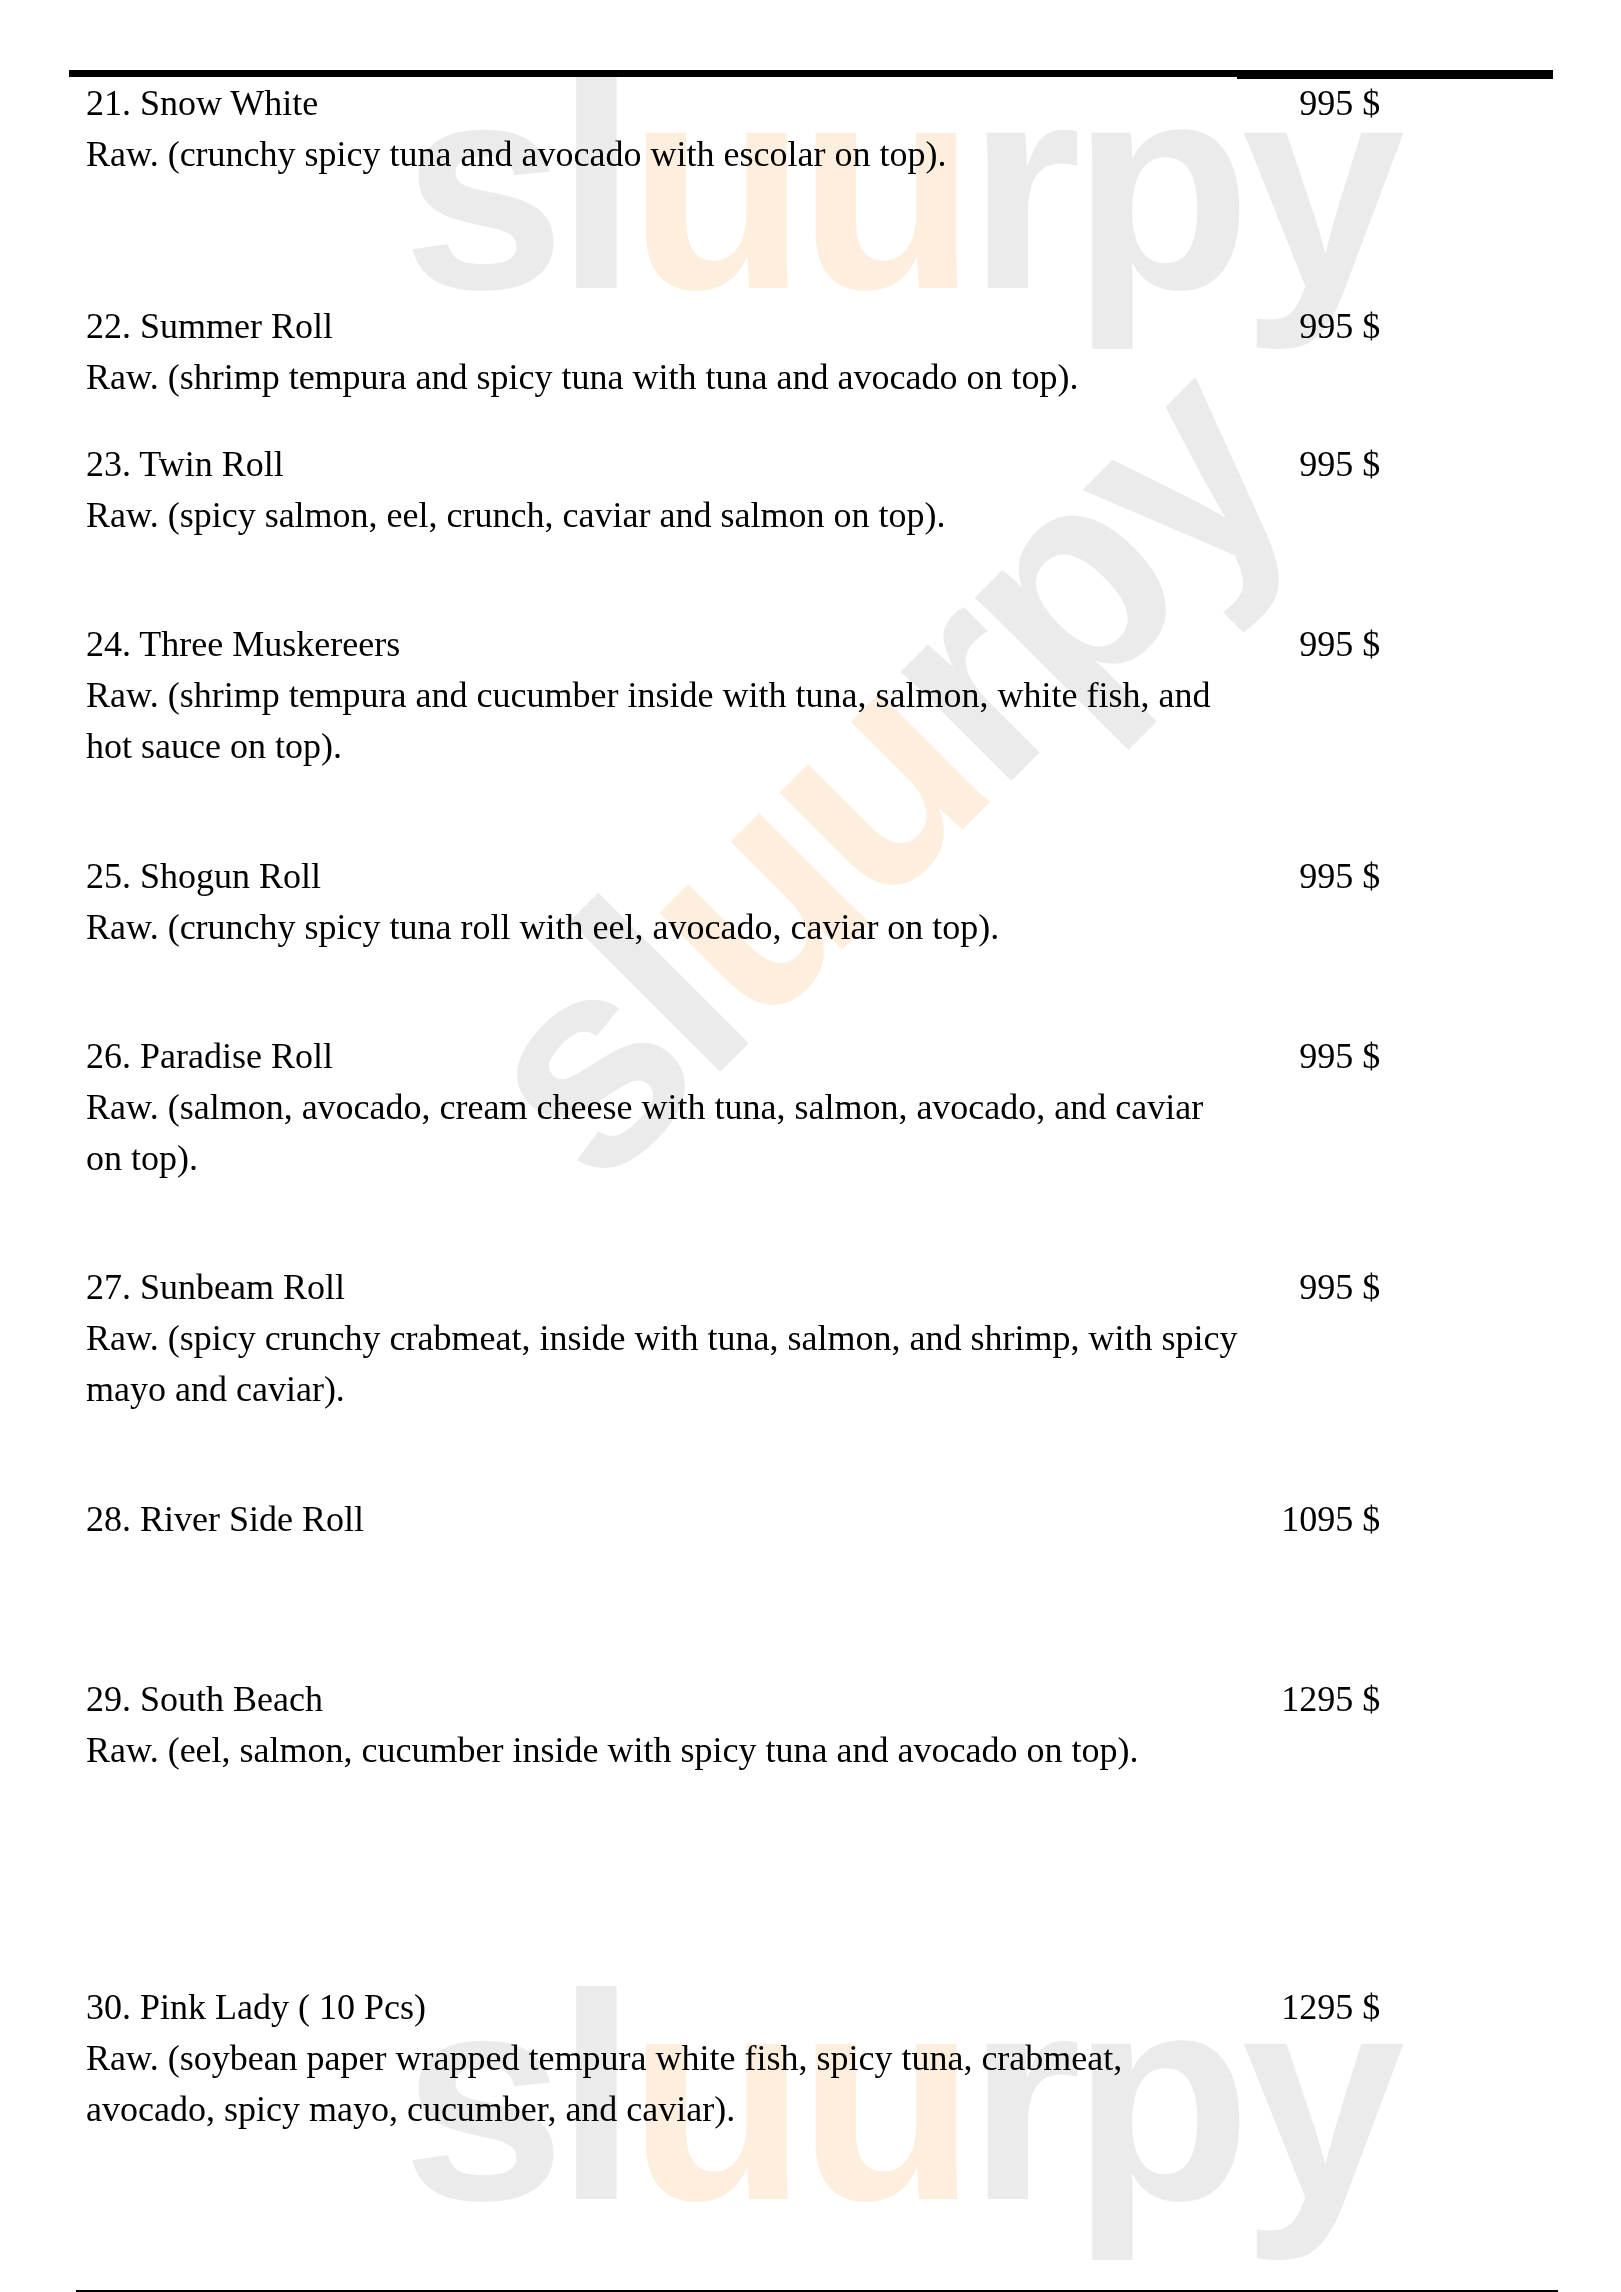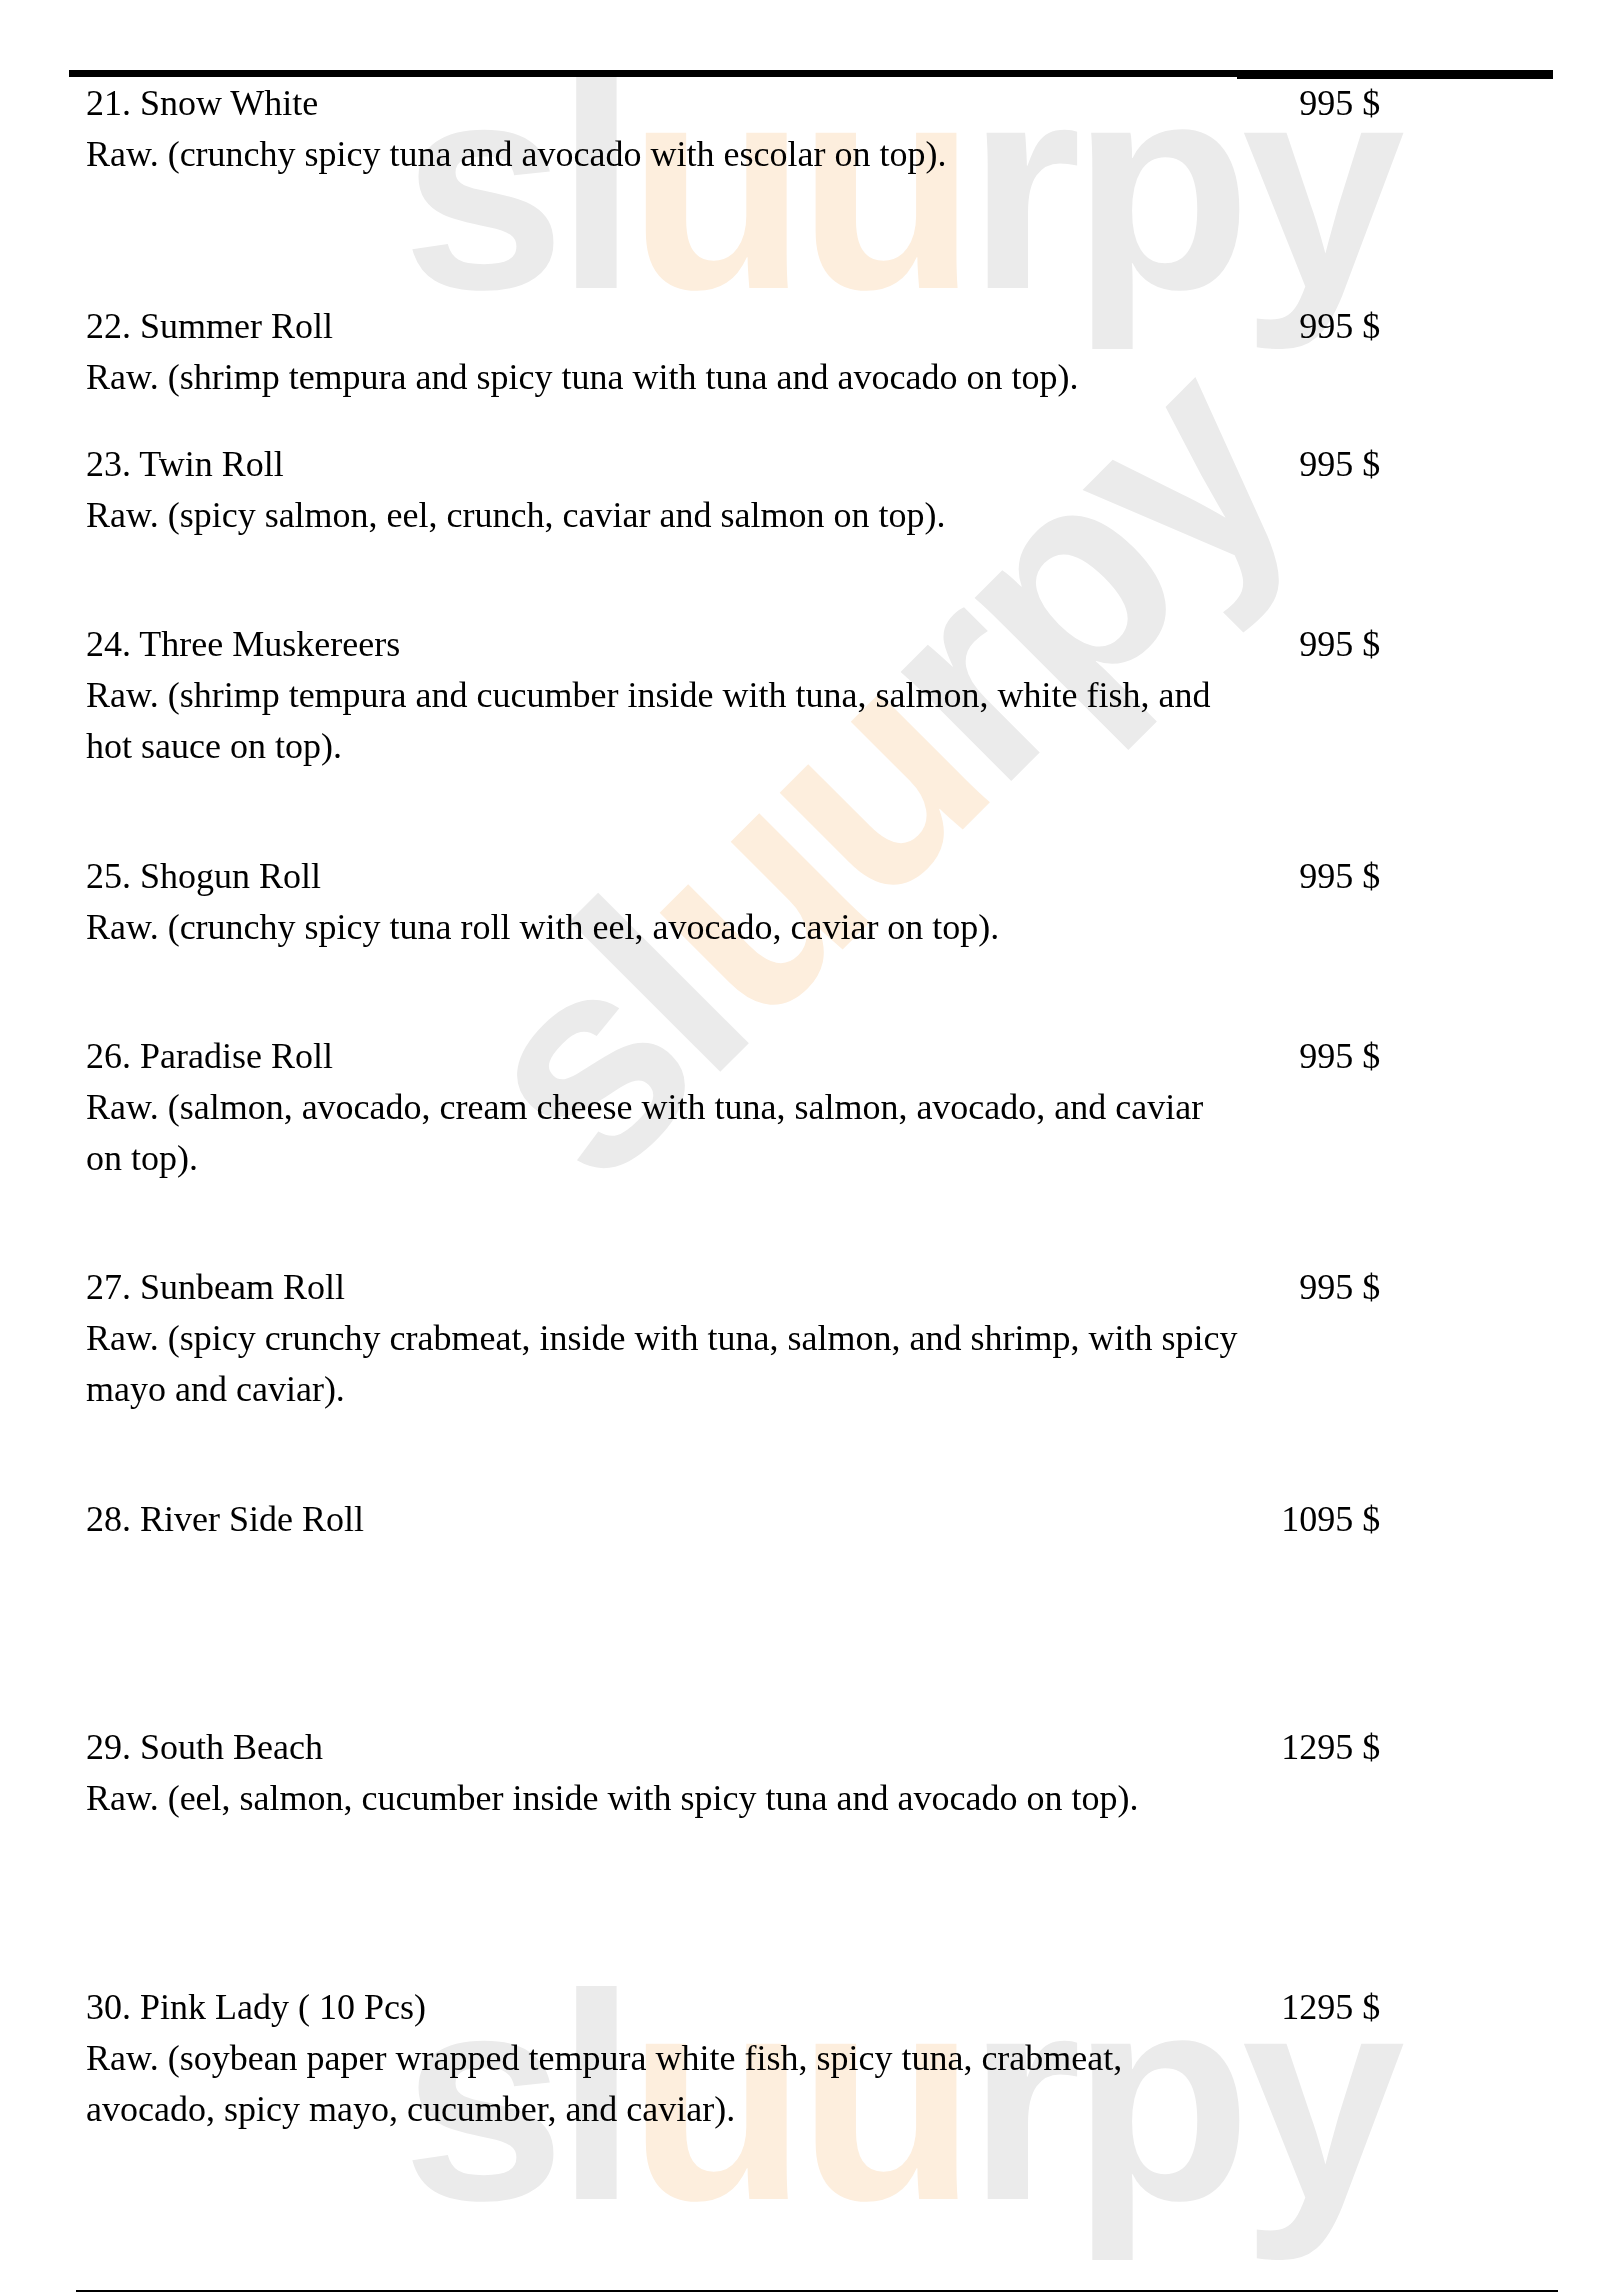--- a/index.html
+++ b/index.html
@@ -66,21 +66,21 @@
 </div>
 <div class="item" style="top:1262px;">
   <div class="title">27. Sunbeam Roll</div>
   <div class="price">995 $</div>
   <div class="desc">Raw. (spicy crunchy crabmeat, inside with tuna, salmon, and shrimp, with spicy mayo and caviar).</div>
 </div>
 <div class="item" style="top:1494px;">
   <div class="title">28. River Side Roll</div>
   <div class="price">1095 $</div>
 </div>
-<div class="item" style="top:1674px;margin-top:48px;">
+<div class="item" style="top:1674px;">
   <div class="title">29. South Beach</div>
   <div class="price">1295 $</div>
   <div class="desc">Raw. (eel, salmon, cucumber inside with spicy tuna and avocado on top).</div>
 </div>
 <div class="item" style="top:1982px;">
   <div class="title">30. Pink Lady ( 10 Pcs)</div>
   <div class="price">1295 $</div>
   <div class="desc">Raw. (soybean paper wrapped tempura white fish, spicy tuna, crabmeat, avocado, spicy mayo, cucumber, and caviar).</div>
 </div>
 

